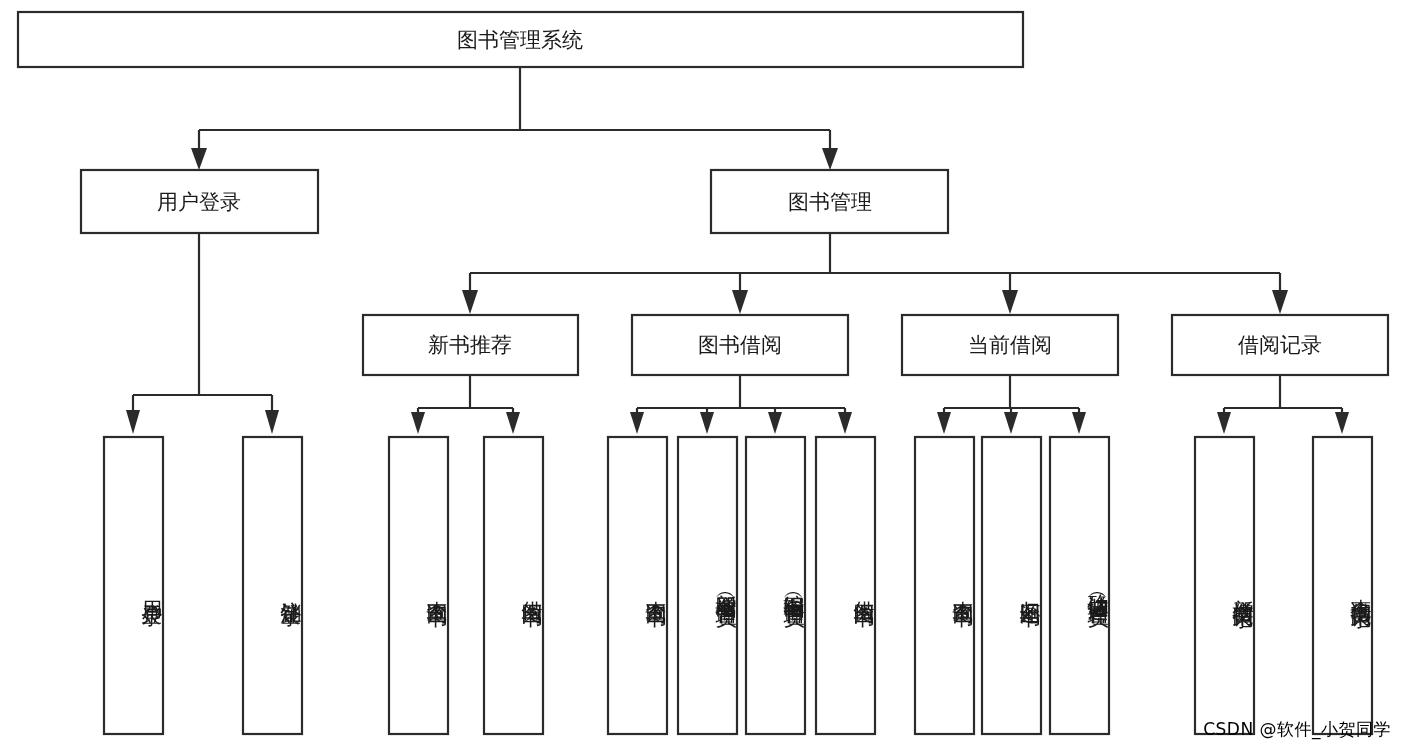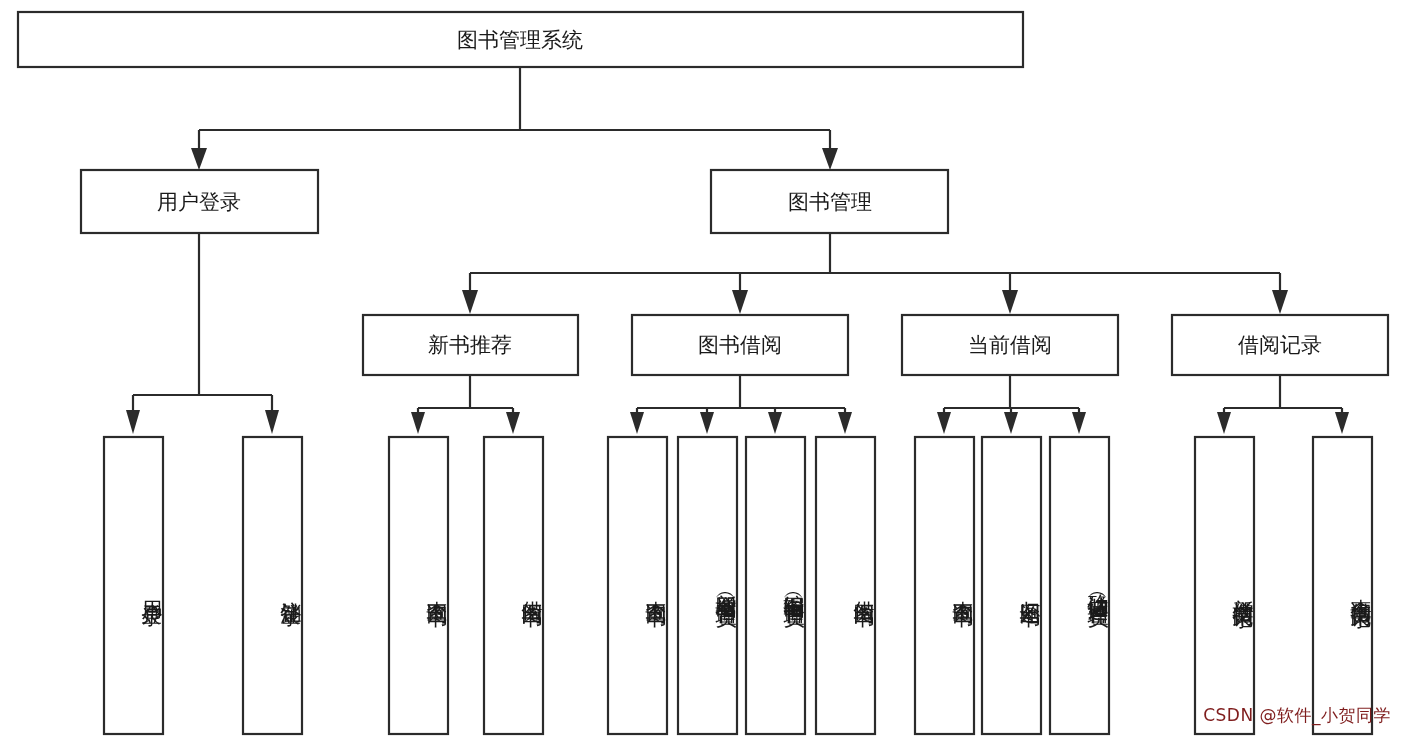--- a/index.html
+++ b/index.html
@@ -61,24 +61,24 @@
     display: flex;
     align-items: flex-start;
     justify-content: center;
     white-space: nowrap;
     pointer-events: none;
     user-select: none;
   }
   .watermark {
     position: absolute;
     right: 14px;
-    bottom: 20px;
+    bottom: 6px;
     font-family: "DejaVu Sans", "Liberation Sans", sans-serif;
     font-size: 17px;
-    color: #7f1d1d;
+    color: #000000;
     white-space: nowrap;
     letter-spacing: 0.5px;
   }
 </style>
 </head>
 <body>
 
 <div id="diagram-root">
 
   <svg id="tree-svg" viewBox="0 0 1405 747" xmlns="http://www.w3.org/2000/svg">

